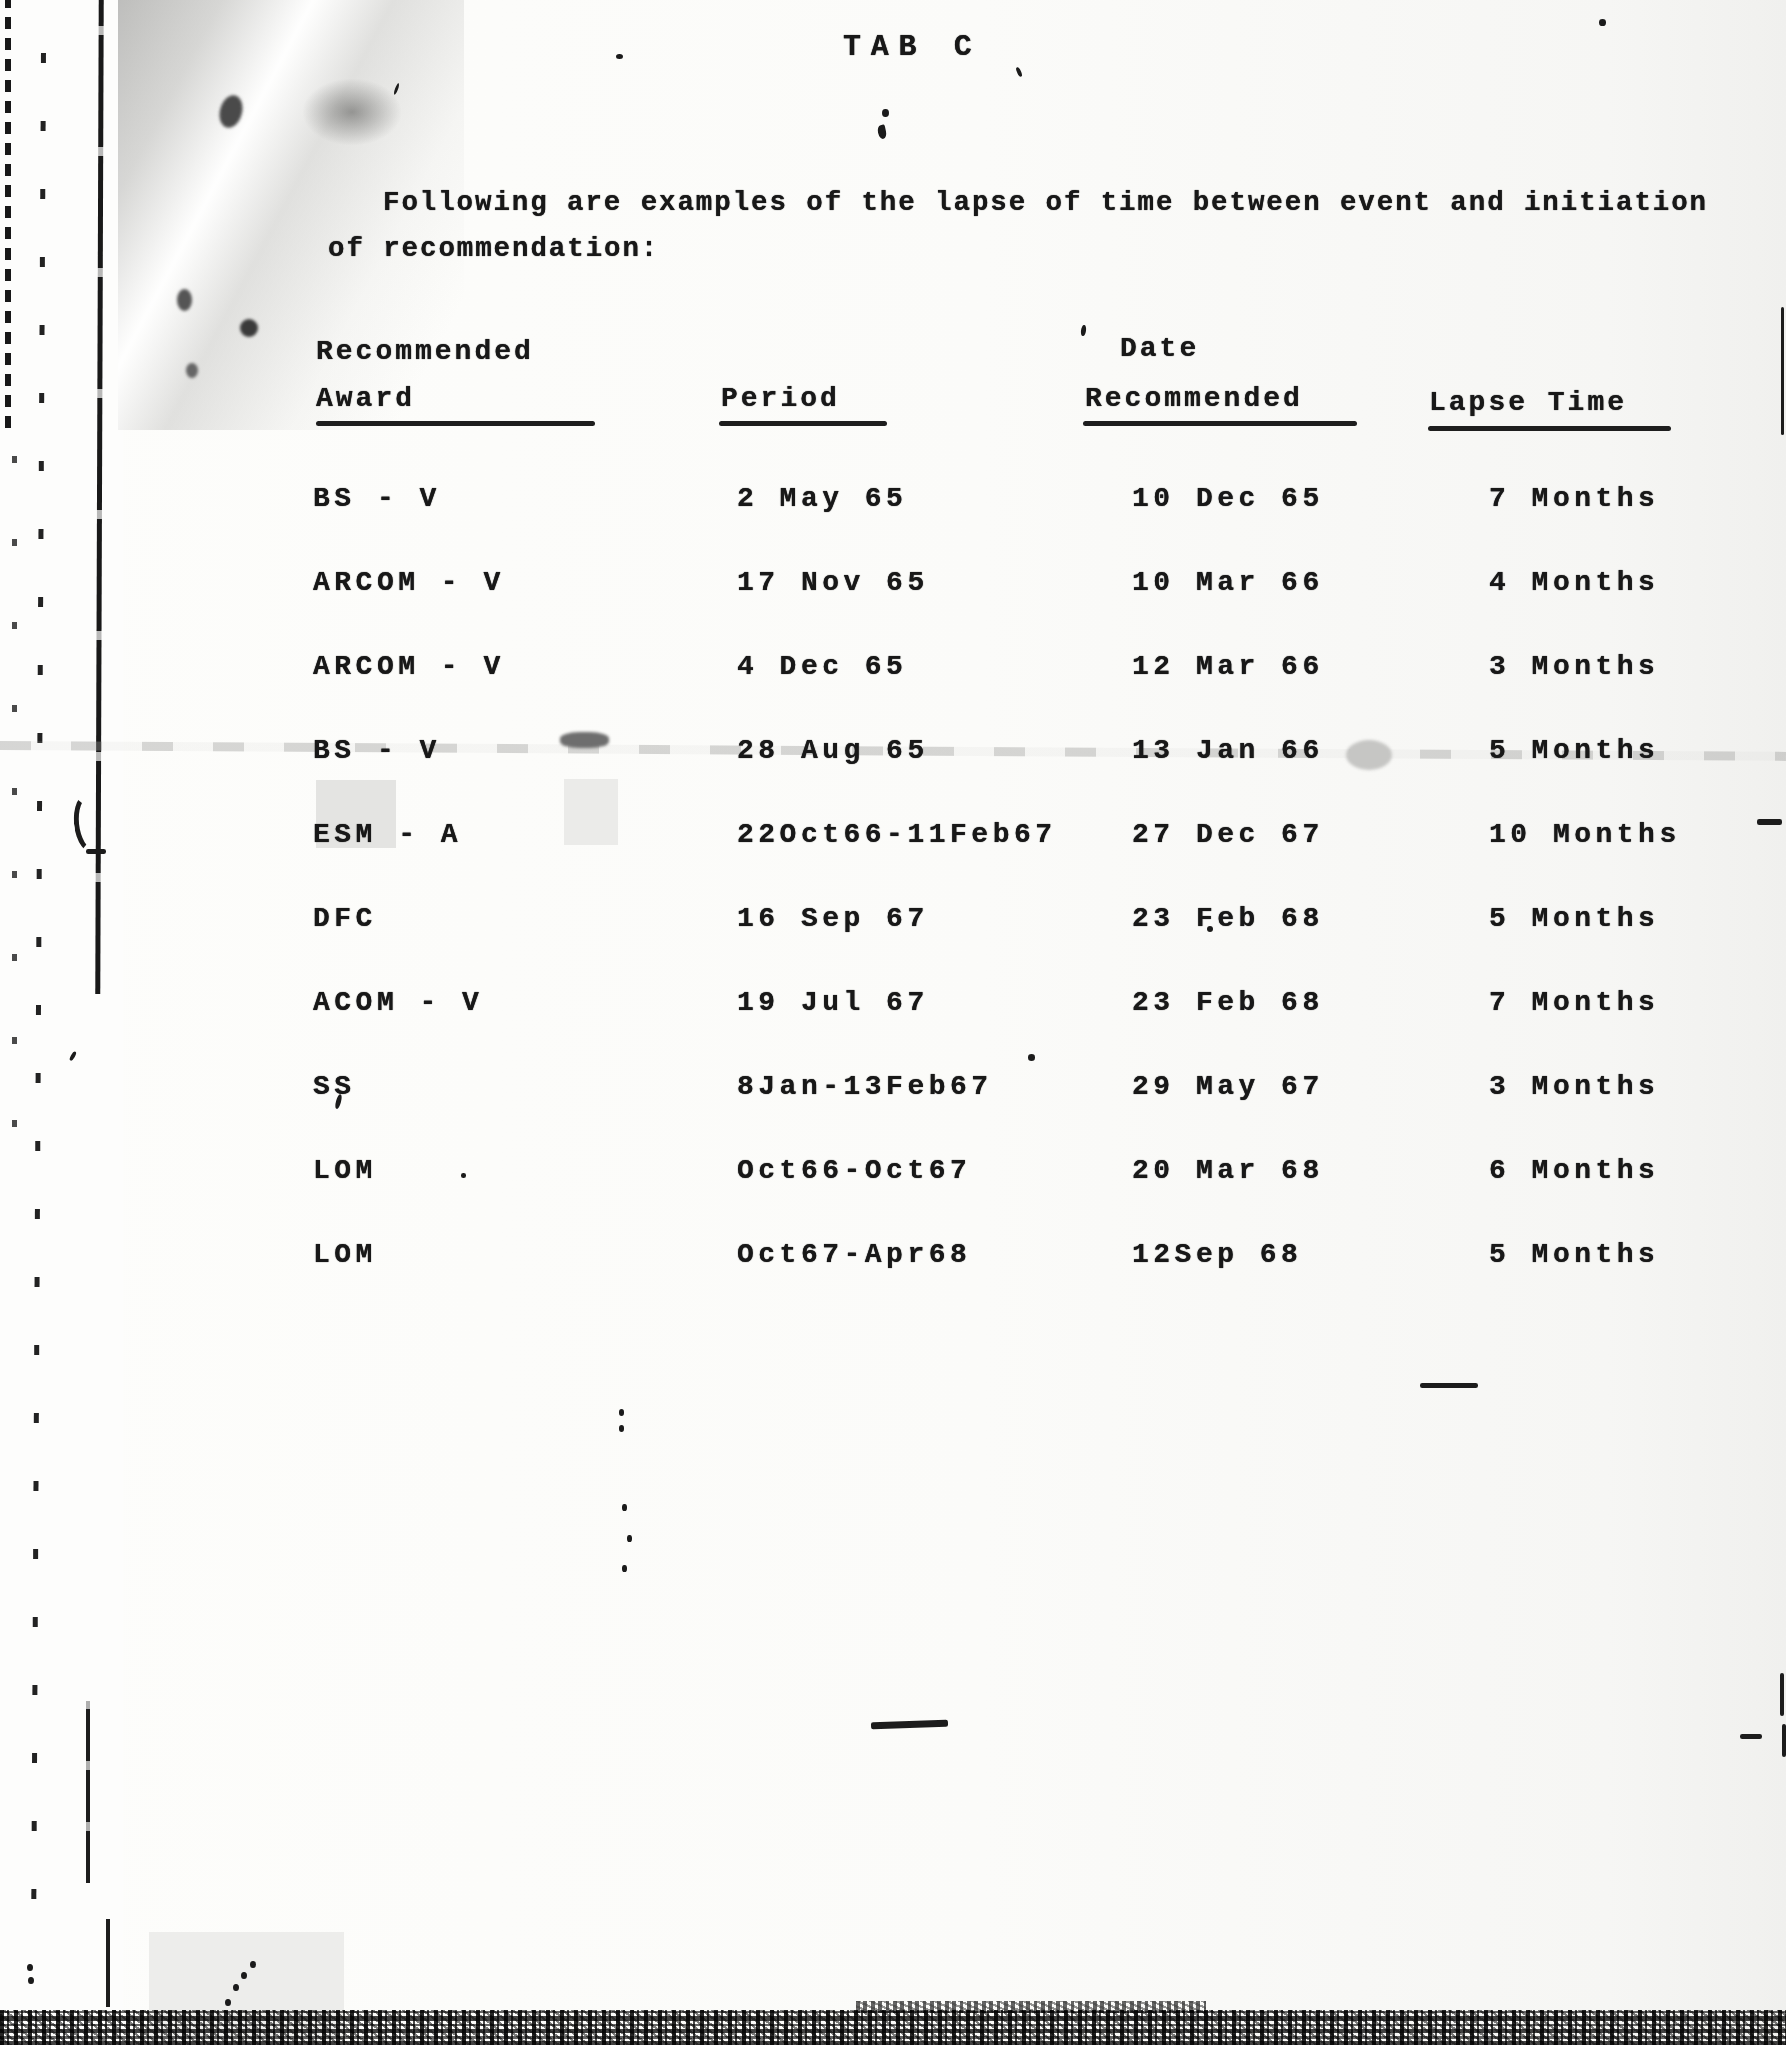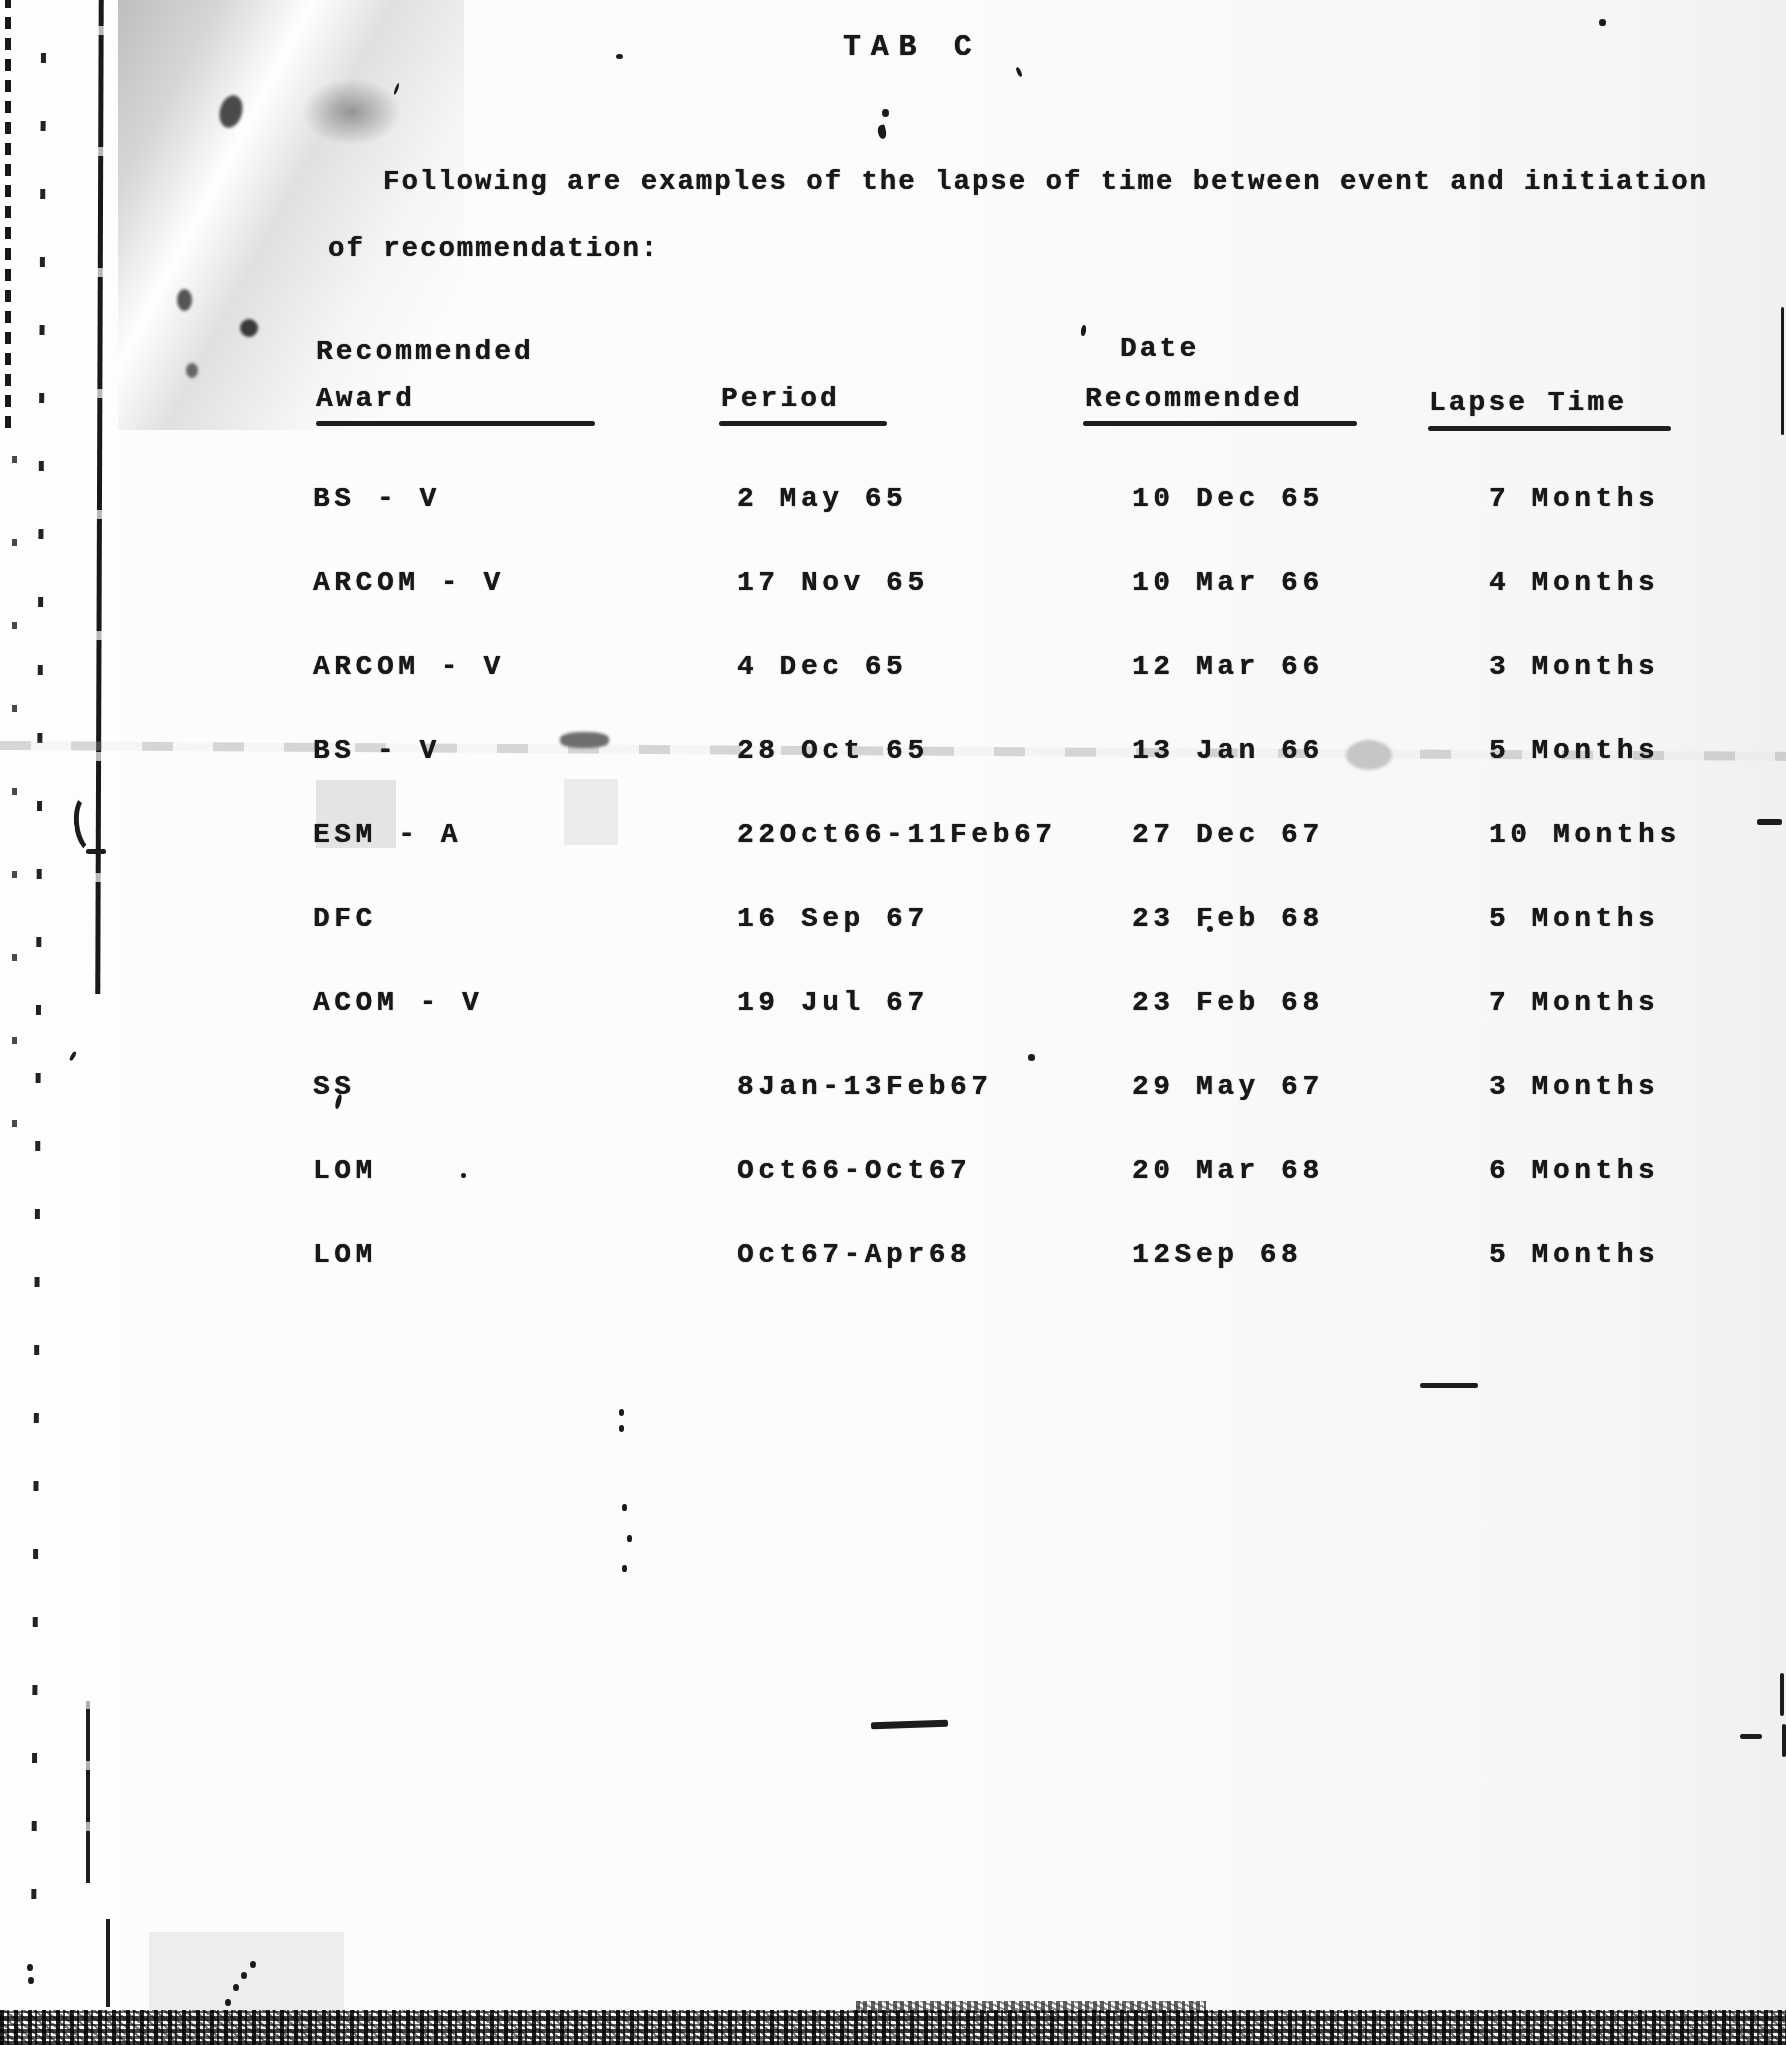--- a/index.html
+++ b/index.html
@@ -111,21 +111,21 @@
   <div class="sp" style="left:622px;top:1565px;width:4.5px;height:6.7px;"></div>
   <div class="sp" style="left:71px;top:1051px;width:3.7px;height:9.7px;transform:rotate(30deg);"></div>
   <div class="sp" style="left:225px;top:1999px;width:6px;height:7.4px;"></div>
   <div class="sp" style="left:233px;top:1984px;width:6px;height:7.4px;"></div>
   <div class="sp" style="left:241px;top:1972px;width:6px;height:7.4px;"></div>
   <div class="sp" style="left:250px;top:1961px;width:6px;height:7.4px;"></div>
   <div class="sp" style="left:27px;top:1964px;width:6px;height:7.4px;"></div>
   <div class="sp" style="left:28px;top:1977px;width:6px;height:7.4px;"></div>
 
   <div class="tw title" style="left:843px;top:30px;">TAB C</div>
-  <div class="tw intro" style="left:383px;top:166px;">Following are examples of the lapse of time between event and initiation</div>
+  <div class="tw intro" style="left:383px;top:187px;">Following are examples of the lapse of time between event and initiation</div>
   <div class="tw intro" style="left:328px;top:233px;">of recommendation:</div>
 
   <div class="tw hdr" style="left:316px;top:336px;">Recommended</div>
   <div class="tw hdr" style="left:316px;top:383px;">Award</div>
   <div class="tw hdr" style="left:721px;top:383px;">Period</div>
   <div class="tw hdr" style="left:1120px;top:333px;">Date</div>
   <div class="tw hdr" style="left:1085px;top:383px;">Recommended</div>
   <div class="tw hdr" style="left:1429px;top:387px;">Lapse Time</div>
   <div class="ul" style="left:316px;top:421px;width:279px;"></div>
   <div class="ul" style="left:719px;top:421px;width:168px;"></div>
@@ -136,21 +136,21 @@
     <div class="row">
       <span class="c c1">BS - V</span><span class="c c2">2 May 65</span><span class="c c3">10 Dec 65</span><span class="c c4">7 Months</span>
     </div>
     <div class="row">
       <span class="c c1">ARCOM - V</span><span class="c c2">17 Nov 65</span><span class="c c3">10 Mar 66</span><span class="c c4">4 Months</span>
     </div>
     <div class="row">
       <span class="c c1">ARCOM - V</span><span class="c c2">4 Dec 65</span><span class="c c3">12 Mar 66</span><span class="c c4">3 Months</span>
     </div>
     <div class="row">
-      <span class="c c1">BS - V</span><span class="c c2">28 Oct 65</span><span class="c c3">13 Jan 66</span><span class="c c4">5 Months</span>
+      <span class="c c1">BS - V</span><span class="c c2">28 Aug 65</span><span class="c c3">13 Jan 66</span><span class="c c4">5 Months</span>
     </div>
     <div class="row">
       <span class="c c1">ESM - A</span><span class="c c2">22Oct66-11Feb67</span><span class="c c3">27 Dec 67</span><span class="c c4">10 Months</span>
     </div>
     <div class="row">
       <span class="c c1">DFC</span><span class="c c2">16 Sep 67</span><span class="c c3">23 Feb 68</span><span class="c c4">5 Months</span>
     </div>
     <div class="row">
       <span class="c c1">ACOM - V</span><span class="c c2">19 Jul 67</span><span class="c c3">23 Feb 68</span><span class="c c4">7 Months</span>
     </div>

